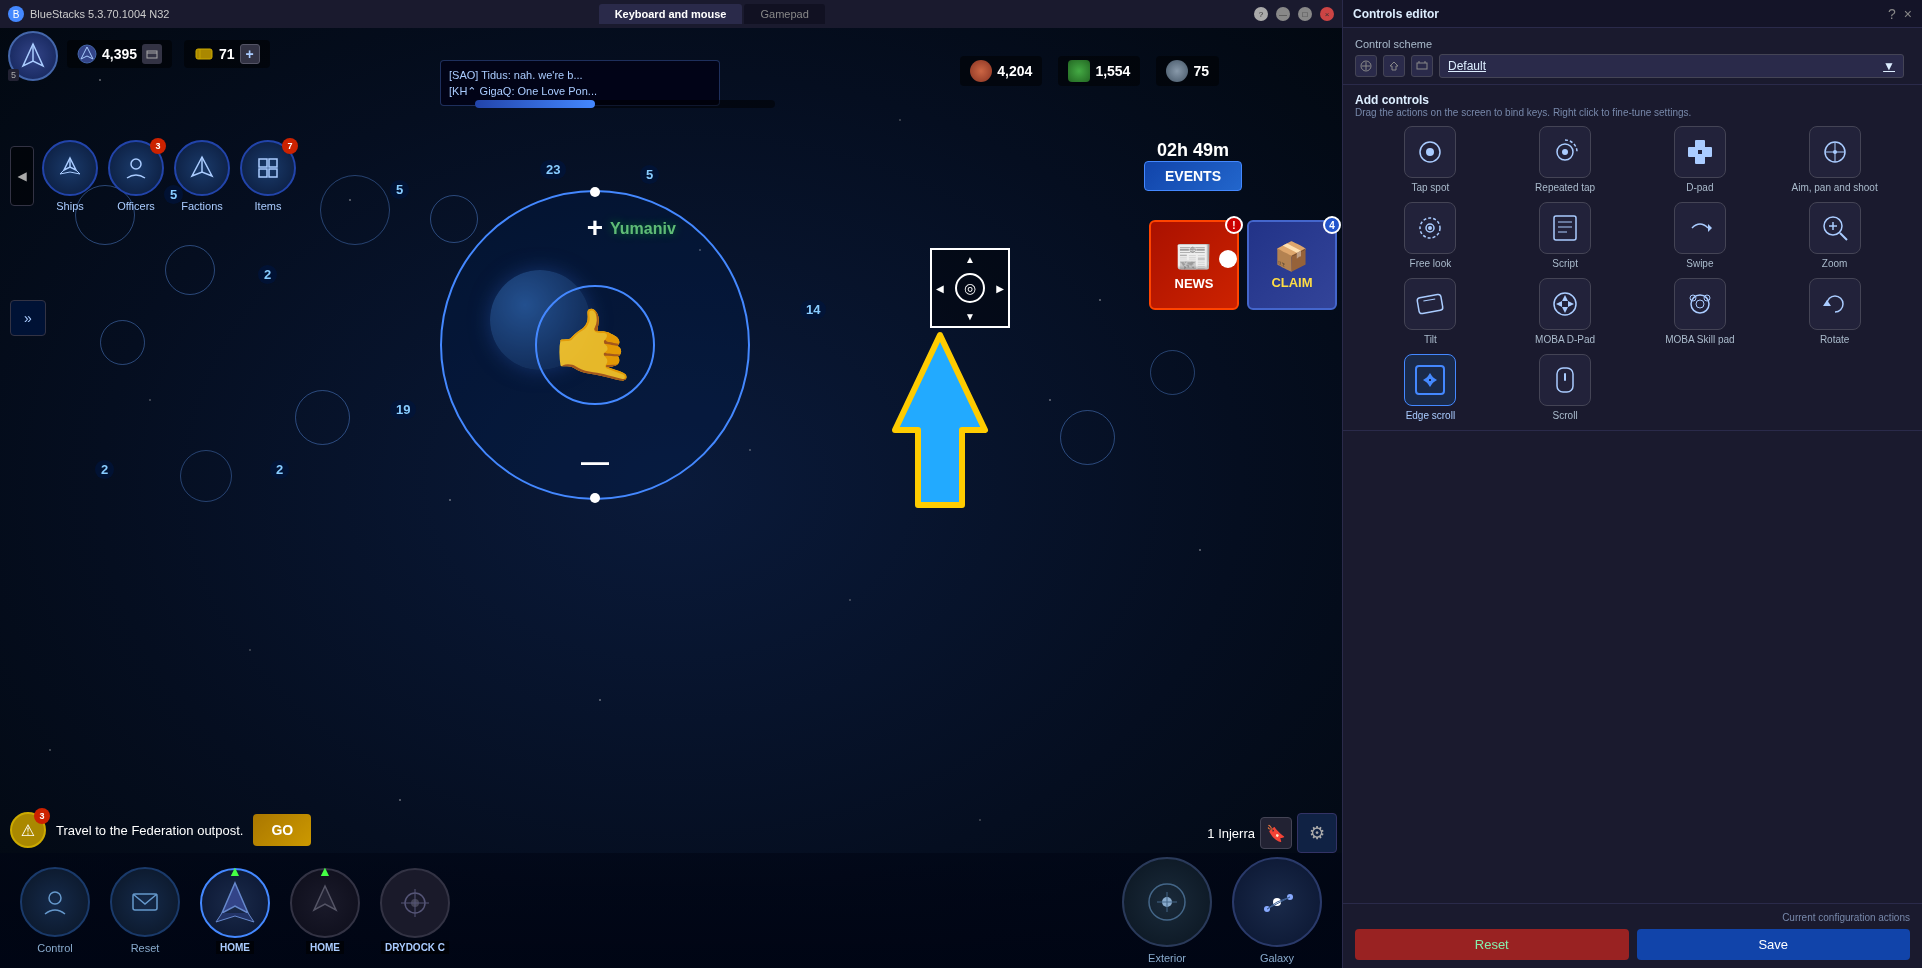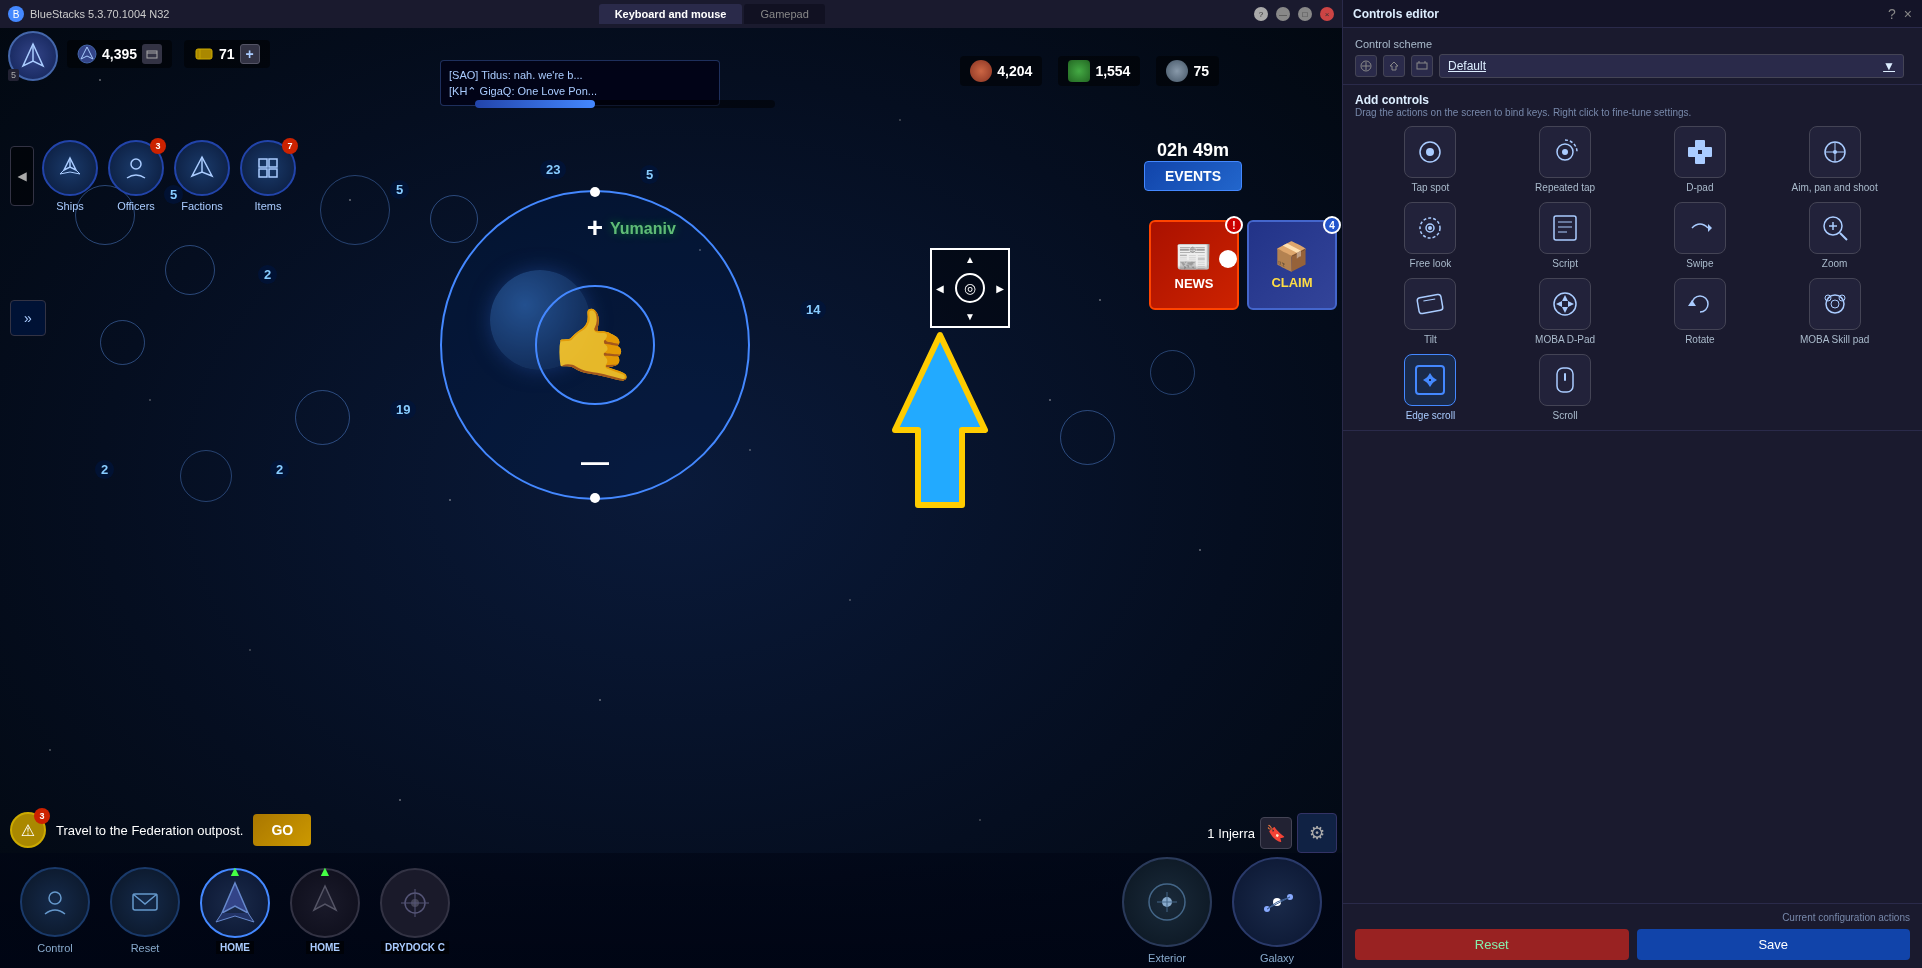--- a/index.html
+++ b/index.html
@@ -1227,37 +1227,37 @@
               <polygon points="7,16 13,13 13,19" fill="#aaccff"></polygon>
               <polygon points="25,16 19,13 19,19" fill="#aaccff"></polygon>
             </svg>
         </div>
         <span class="ctrl-label">MOBA D-Pad</span>
       </div>
 
       <div class="ctrl-item">
         <div class="ctrl-icon">
           <svg class="ctrl-svg" viewBox="0 0 32 32">
-              <path d="M8 16 A8 8 0 1 1 16 24" fill="none" stroke="#aaccff" stroke-width="1.5"></path>
-              <polygon points="8,12 4,18 12,18" fill="#aaccff"></polygon>
-            </svg>
-        </div>
-        <span class="ctrl-label">Rotate</span>
-      </div>
-
-      <div class="ctrl-item">
-        <div class="ctrl-icon">
-          <svg class="ctrl-svg" viewBox="0 0 32 32">
               <circle cx="16" cy="16" r="9" fill="none" stroke="#aaccff" stroke-width="1.5"></circle>
               <circle cx="16" cy="16" r="4" fill="none" stroke="#aaccff" stroke-width="1"></circle>
               <circle cx="9" cy="10" r="3" fill="none" stroke="#aaccff" stroke-width="1"></circle>
               <circle cx="23" cy="10" r="3" fill="none" stroke="#aaccff" stroke-width="1"></circle>
             </svg>
         </div>
         <span class="ctrl-label">MOBA Skill pad</span>
+      </div>
+
+      <div class="ctrl-item">
+        <div class="ctrl-icon">
+          <svg class="ctrl-svg" viewBox="0 0 32 32">
+              <path d="M8 16 A8 8 0 1 1 16 24" fill="none" stroke="#aaccff" stroke-width="1.5"></path>
+              <polygon points="8,12 4,18 12,18" fill="#aaccff"></polygon>
+            </svg>
+        </div>
+        <span class="ctrl-label">Rotate</span>
       </div>
 
       <div class="ctrl-item">
         <div class="ctrl-icon edge-scroll">
           <svg class="ctrl-svg" viewBox="0 0 32 32">
               <rect x="2" y="2" width="28" height="28" rx="3" fill="none" stroke="#4488ff" stroke-width="2"></rect>
               <polygon points="16,9 20,15 12,15" fill="#4488ff"></polygon>
               <polygon points="16,23 20,17 12,17" fill="#4488ff"></polygon>
               <polygon points="9,16 15,12 15,20" fill="#4488ff"></polygon>
               <polygon points="23,16 17,12 17,20" fill="#4488ff"></polygon>

